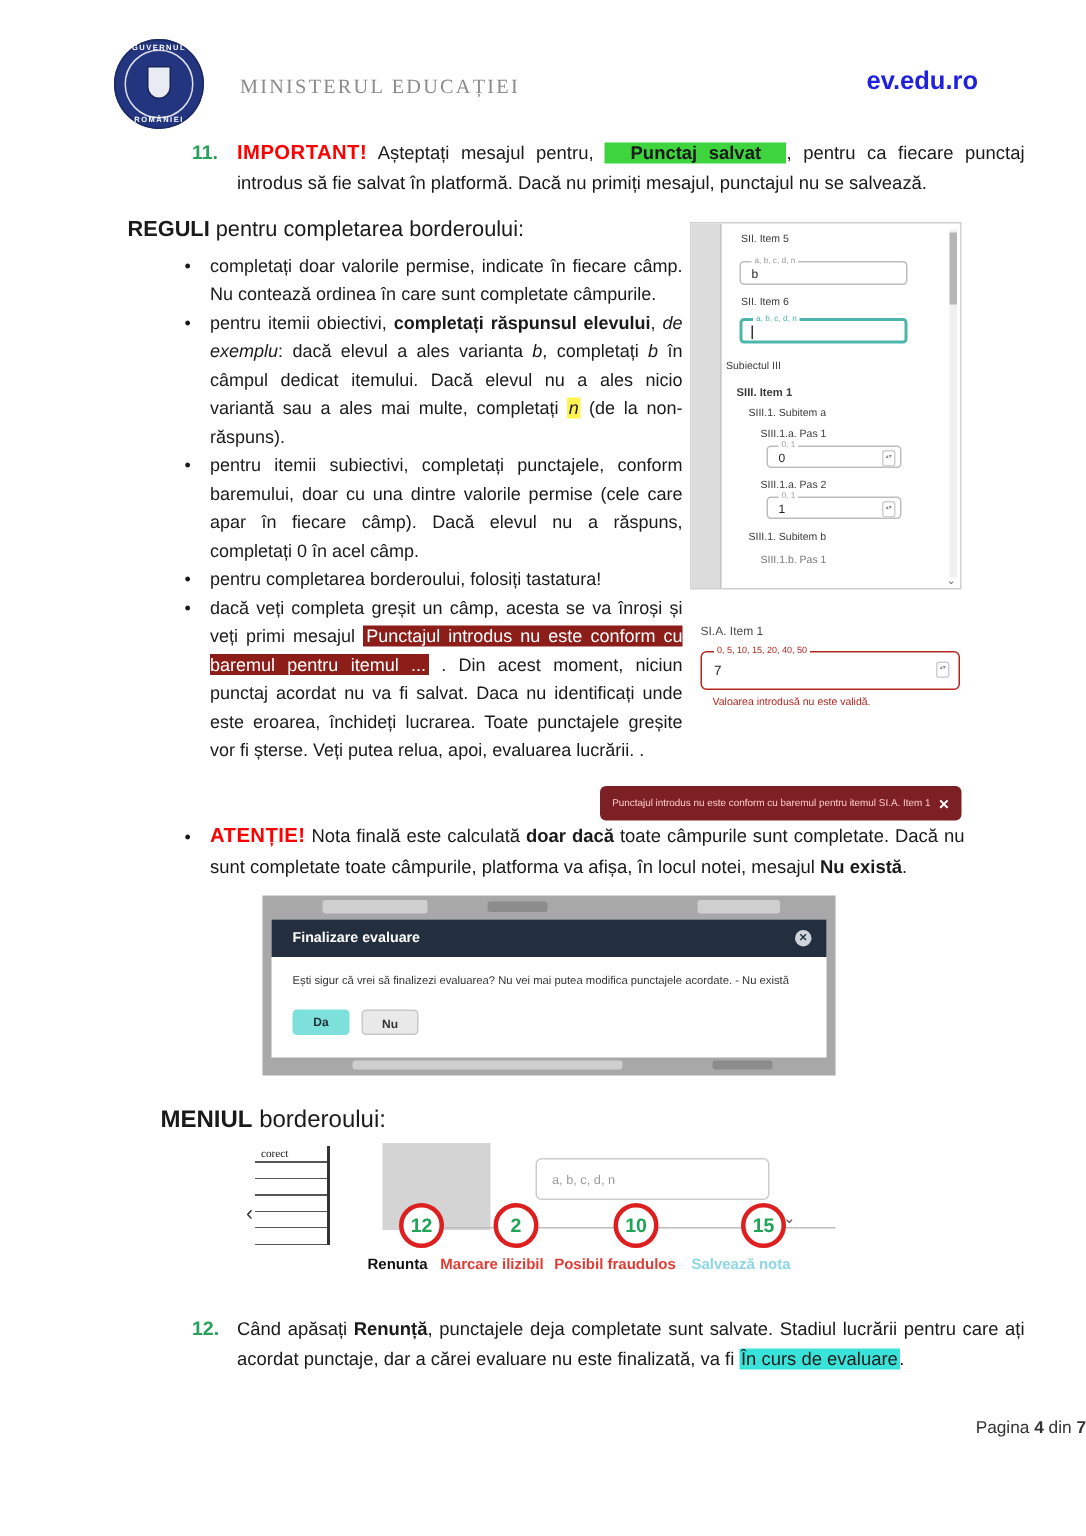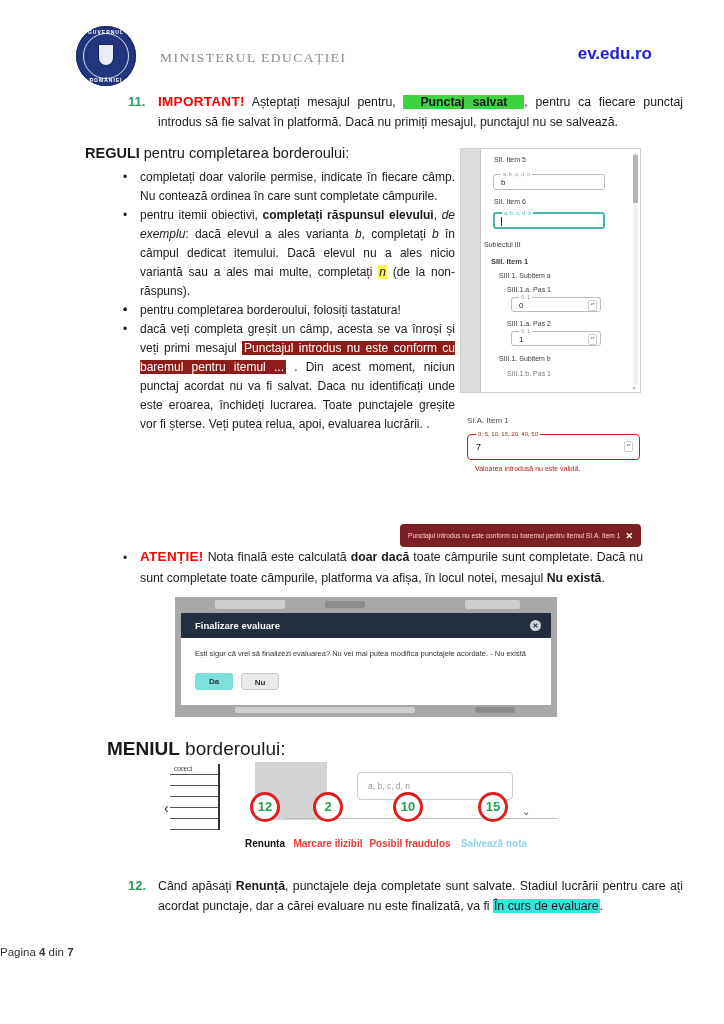--- a/index.html
+++ b/index.html
@@ -95,43 +95,43 @@
   .modal-close { position:absolute; right:10px; top:7px; width:11px; height:11px;
     border-radius:50%; background:#cfd4da; color:#232e3e; font-size:7px; line-height:11px;
     text-align:center; font-weight:bold; }
   .modal-body { position:absolute; left:14px; top:36px; width:344px; font-size:7.5px; color:#333; }
   .modal-btn { position:absolute; top:60px; width:38px; height:17px; border-radius:3px;
     font-size:8px; font-weight:bold; text-align:center; line-height:17px; }
   .btn-da { left:14px; background:#7de0da; color:#1f2c3a; }
   .btn-nu { left:60px; background:#e9e9e9; border:1px solid #c8c8c8; color:#333; }
 
   
-  .meniul-h { left:85px; top:738px; font-size:19px;padding-left:22px; }
+  .meniul-h { left:85px; top:738px; font-size:16px;padding-left:22px; }
   .menu-shot { left:170px; top:762px; width:392px; height:96px; }
   .paper { position:absolute; left:0; top:2px; width:50px; height:66px; overflow:hidden;
     background:
       repeating-linear-gradient(#fff 0 10px, #555 10px 11px);
     border-right:2px solid #333; }
   .paper .word { position:absolute; left:4px; top:0; font-size:7.5px; color:#222;
     background:#fff; width:44px; height:10px; font-family:"Liberation Serif", serif; }
   .menu-gray { position:absolute; left:85px; top:0; width:72px; height:58px; background:#d4d4d4; }
   .menu-input { position:absolute; left:187px; top:10px; width:156px; height:28px;
     border:1px solid #cccccc; border-radius:4px; background:#fff; }
   .menu-input .ph { position:absolute; left:10px; top:8px; font-size:8.5px; color:#9a9a9a; }
   .menu-line { position:absolute; left:115px; top:56px; width:272px; border-top:1px solid #bdbdbd; }
   .menu-chevL { position:absolute; left:-6px; top:38px; font-size:14px; color:#333; }
   .menu-chevD { position:absolute; left:352px; top:44px; font-size:10px; color:#555; }
-  .ncircle { position:absolute; top:30px; width:30px; height:30px; border:3px solid #dd1f1f;
+  .ncircle { position:absolute; top:40px; width:30px; height:30px; border:3px solid #dd1f1f;
     border-radius:50%; background:#fff; color:#1fa356; font-weight:bold; font-size:13px;
-    text-align:center; line-height:24px; }
+    text-align:center; line-height:24px;margin-left:16px; }
   .mlabel { position:absolute; top:76px; transform:translateX(-50%); font-size:10px;
     font-weight:bold; white-space:nowrap; }
   .ml-0 { color:#111111; } .ml-1, .ml-2 { color:#e23b33; } .ml-3 { color:#8ed6e6; }
 
-  .footer { left:0; top:946px; width:724px; text-align:left; font-size:11.5px; color:#333; }
+  .footer { left:0; top:946px; width:724px; text-align:right; font-size:11.5px; color:#333; }
 </style>
 </head>
 <body>
 
 <div class="page">
 
   <div class="abs logo">
     <span class="logo-top">GUVERNUL</span>
     <span class="logo-ring"></span>
     <span class="logo-shield"></span>
@@ -147,21 +147,21 @@
     </div>
   </div>
 
   <div class="abs reguli-h">
     <span class="b">REGULI</span><span> pentru completarea borderoului:</span>
   </div>
 
   <ul class="abs bullets">
     <li class="justify"><span class="dot">•</span><span>completați doar valorile permise, indicate în fiecare câmp. Nu contează ordinea în care sunt completate câmpurile.</span></li>
     <li class="justify"><span class="dot">•</span><span>pentru itemii obiectivi, </span><span class="b">completați răspunsul elevului</span><span>, </span><span class="i">de exemplu</span><span>: dacă elevul a ales varianta </span><span class="i">b</span><span>, completați </span><span class="i">b</span><span> în câmpul dedicat itemului. Dacă elevul nu a ales nicio variantă sau a ales mai multe, completați </span><span class="hl-yellow">n</span><span> (de la non-răspuns).</span></li>
-    <li class="justify"><span class="dot">•</span></li>
+    <li class="justify"><span class="dot">•</span><span>pentru itemii subiectivi, completați punctajele, conform baremului, doar cu una dintre valorile permise (cele care apar în fiecare câmp). Dacă elevul nu a răspuns, completați 0 în acel câmp.</span></li>
     <li class="justify"><span class="dot">•</span><span>pentru completarea borderoului, folosiți tastatura!</span></li>
     <li class="justify"><span class="dot">•</span><span>dacă veți completa greșit un câmp, acesta se va înroși și veți primi mesajul </span><span class="hl-maroon">Punctajul introdus nu este conform cu baremul pentru itemul ...</span><span> . Din acest moment, niciun punctaj acordat nu va fi salvat. Daca nu identificați unde este eroarea, închideți lucrarea. Toate punctajele greșite vor fi șterse. Veți putea relua, apoi, evaluarea lucrării. .</span></li>
   </ul>
 
   <div class="abs panel1">
     <div class="gutter"></div>
     <span class="lbl" style="left:33px; top:7px;">SII. Item 5</span>
     <div class="mfield" style="left:32px; top:25px; width:112px; height:16px;">
       <span class="legend">a, b, c, d, n</span>
       <span class="val">b</span>

